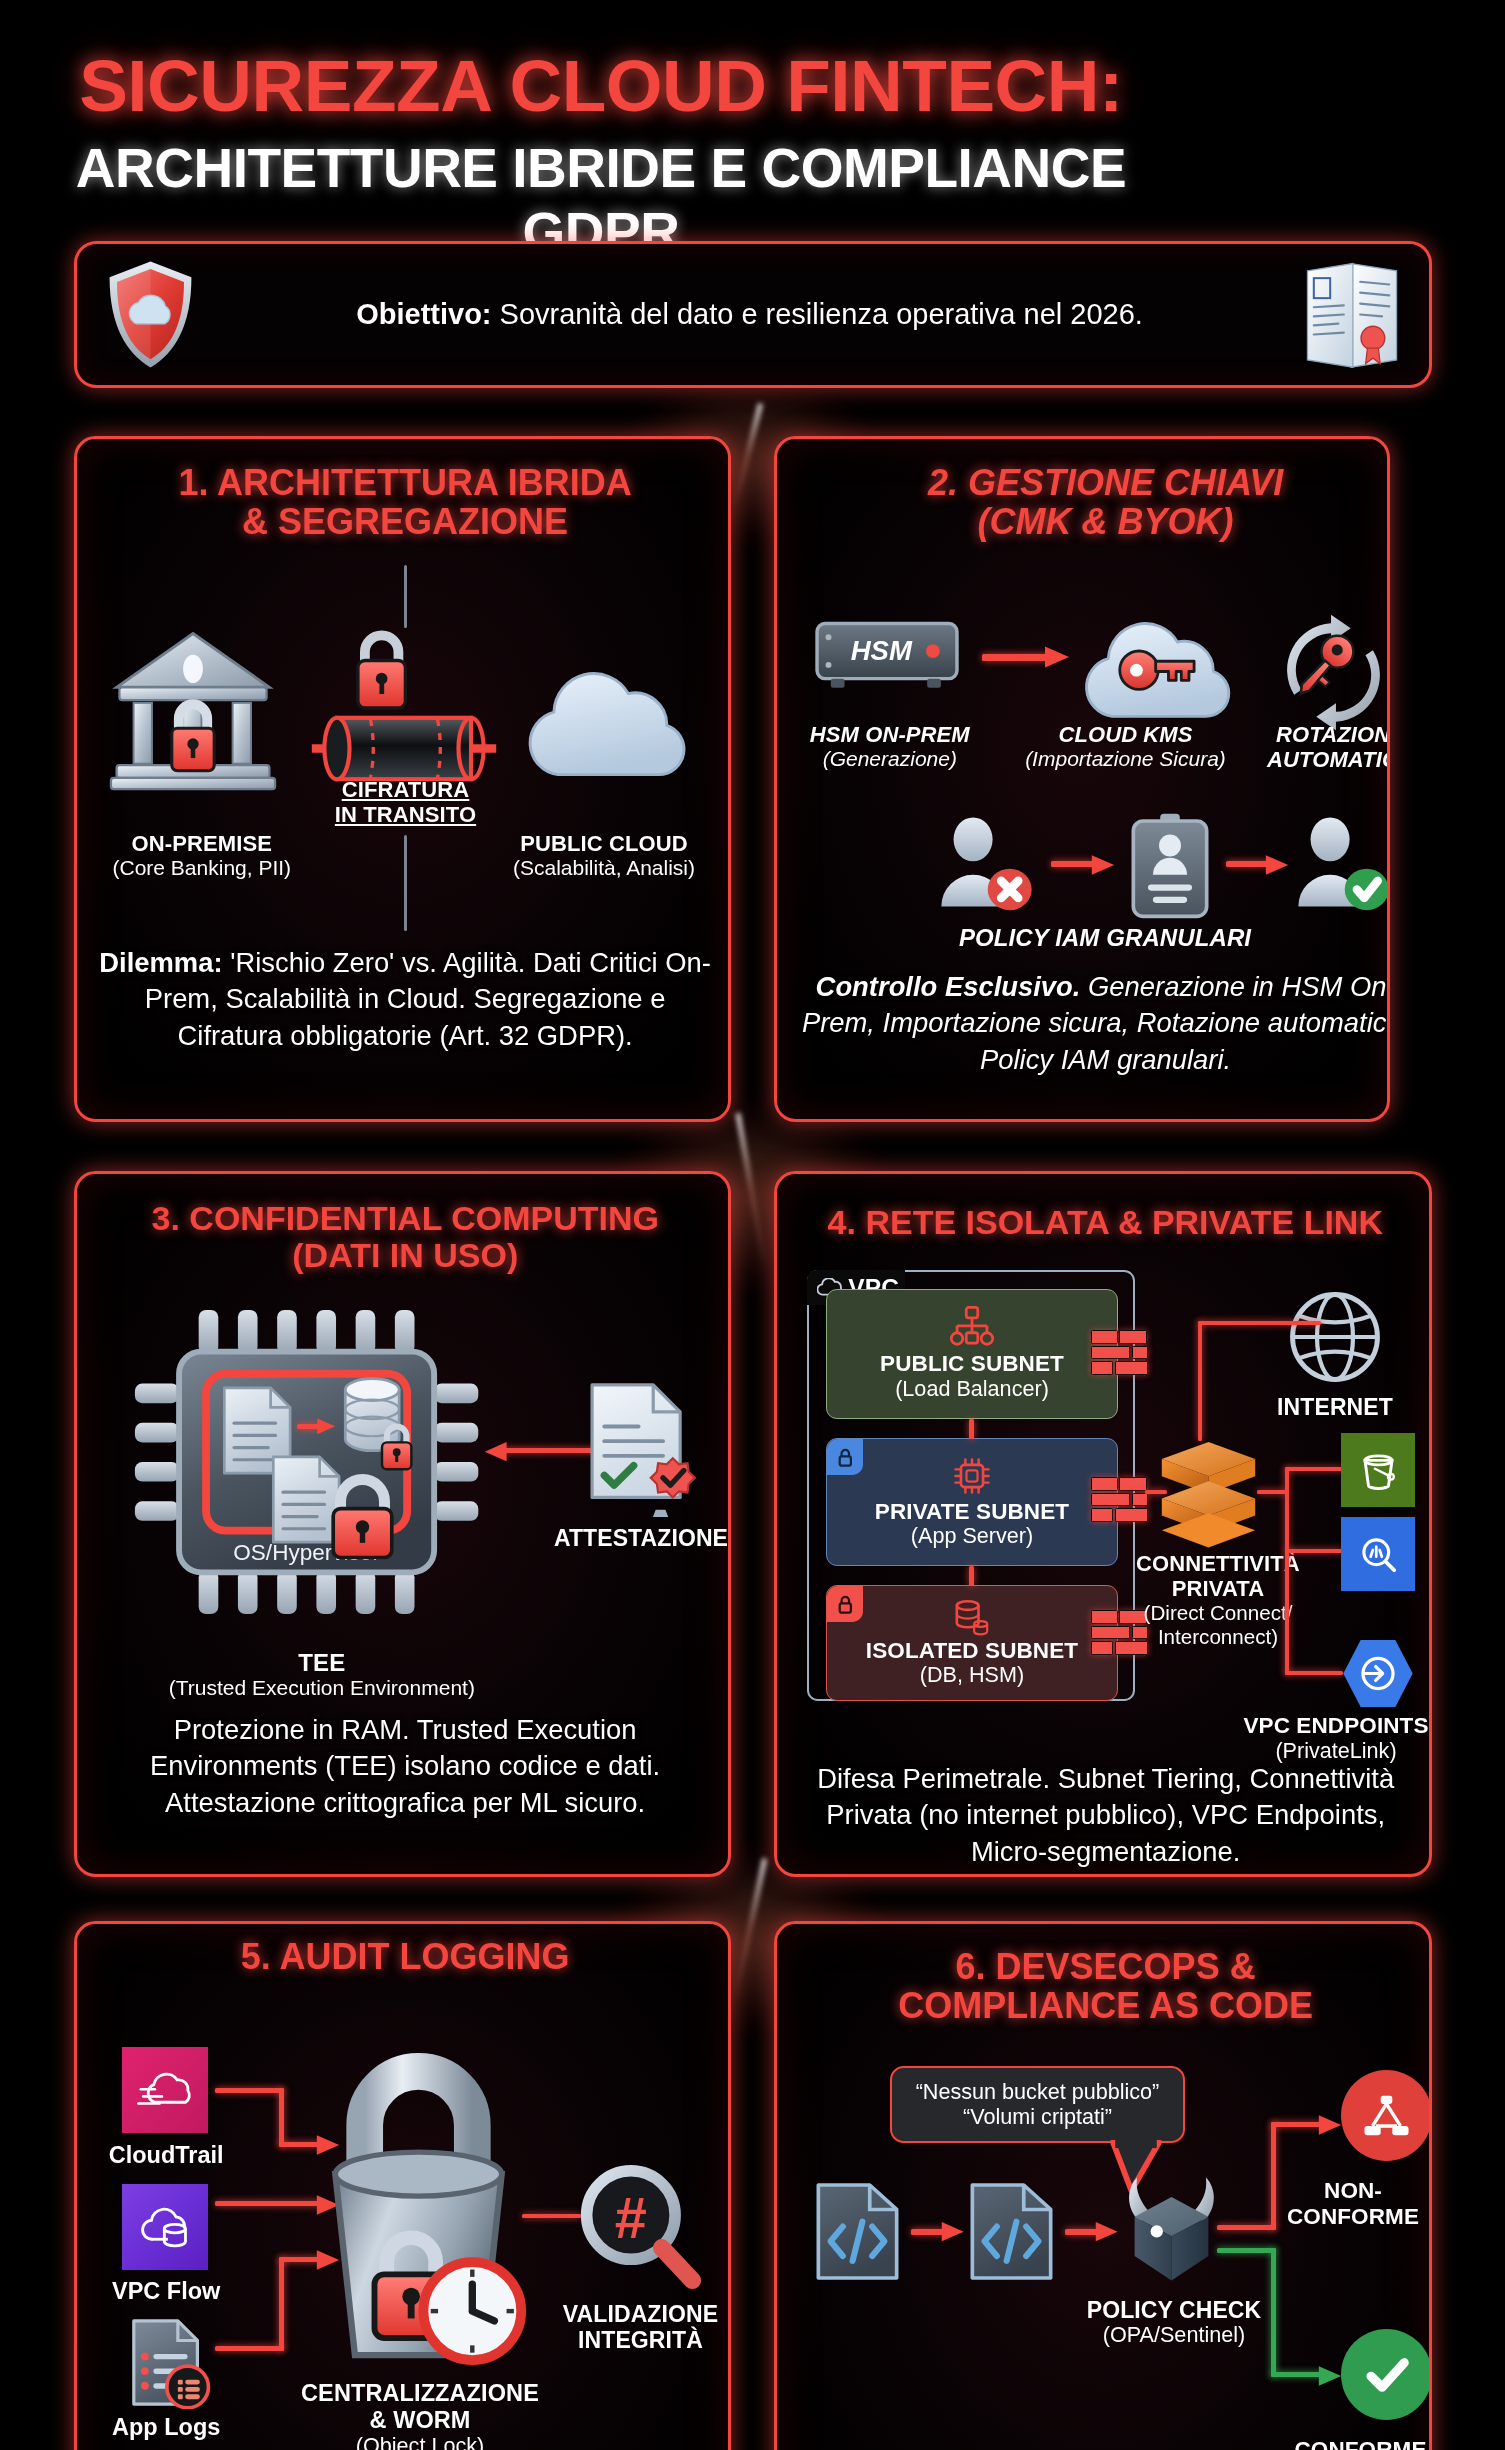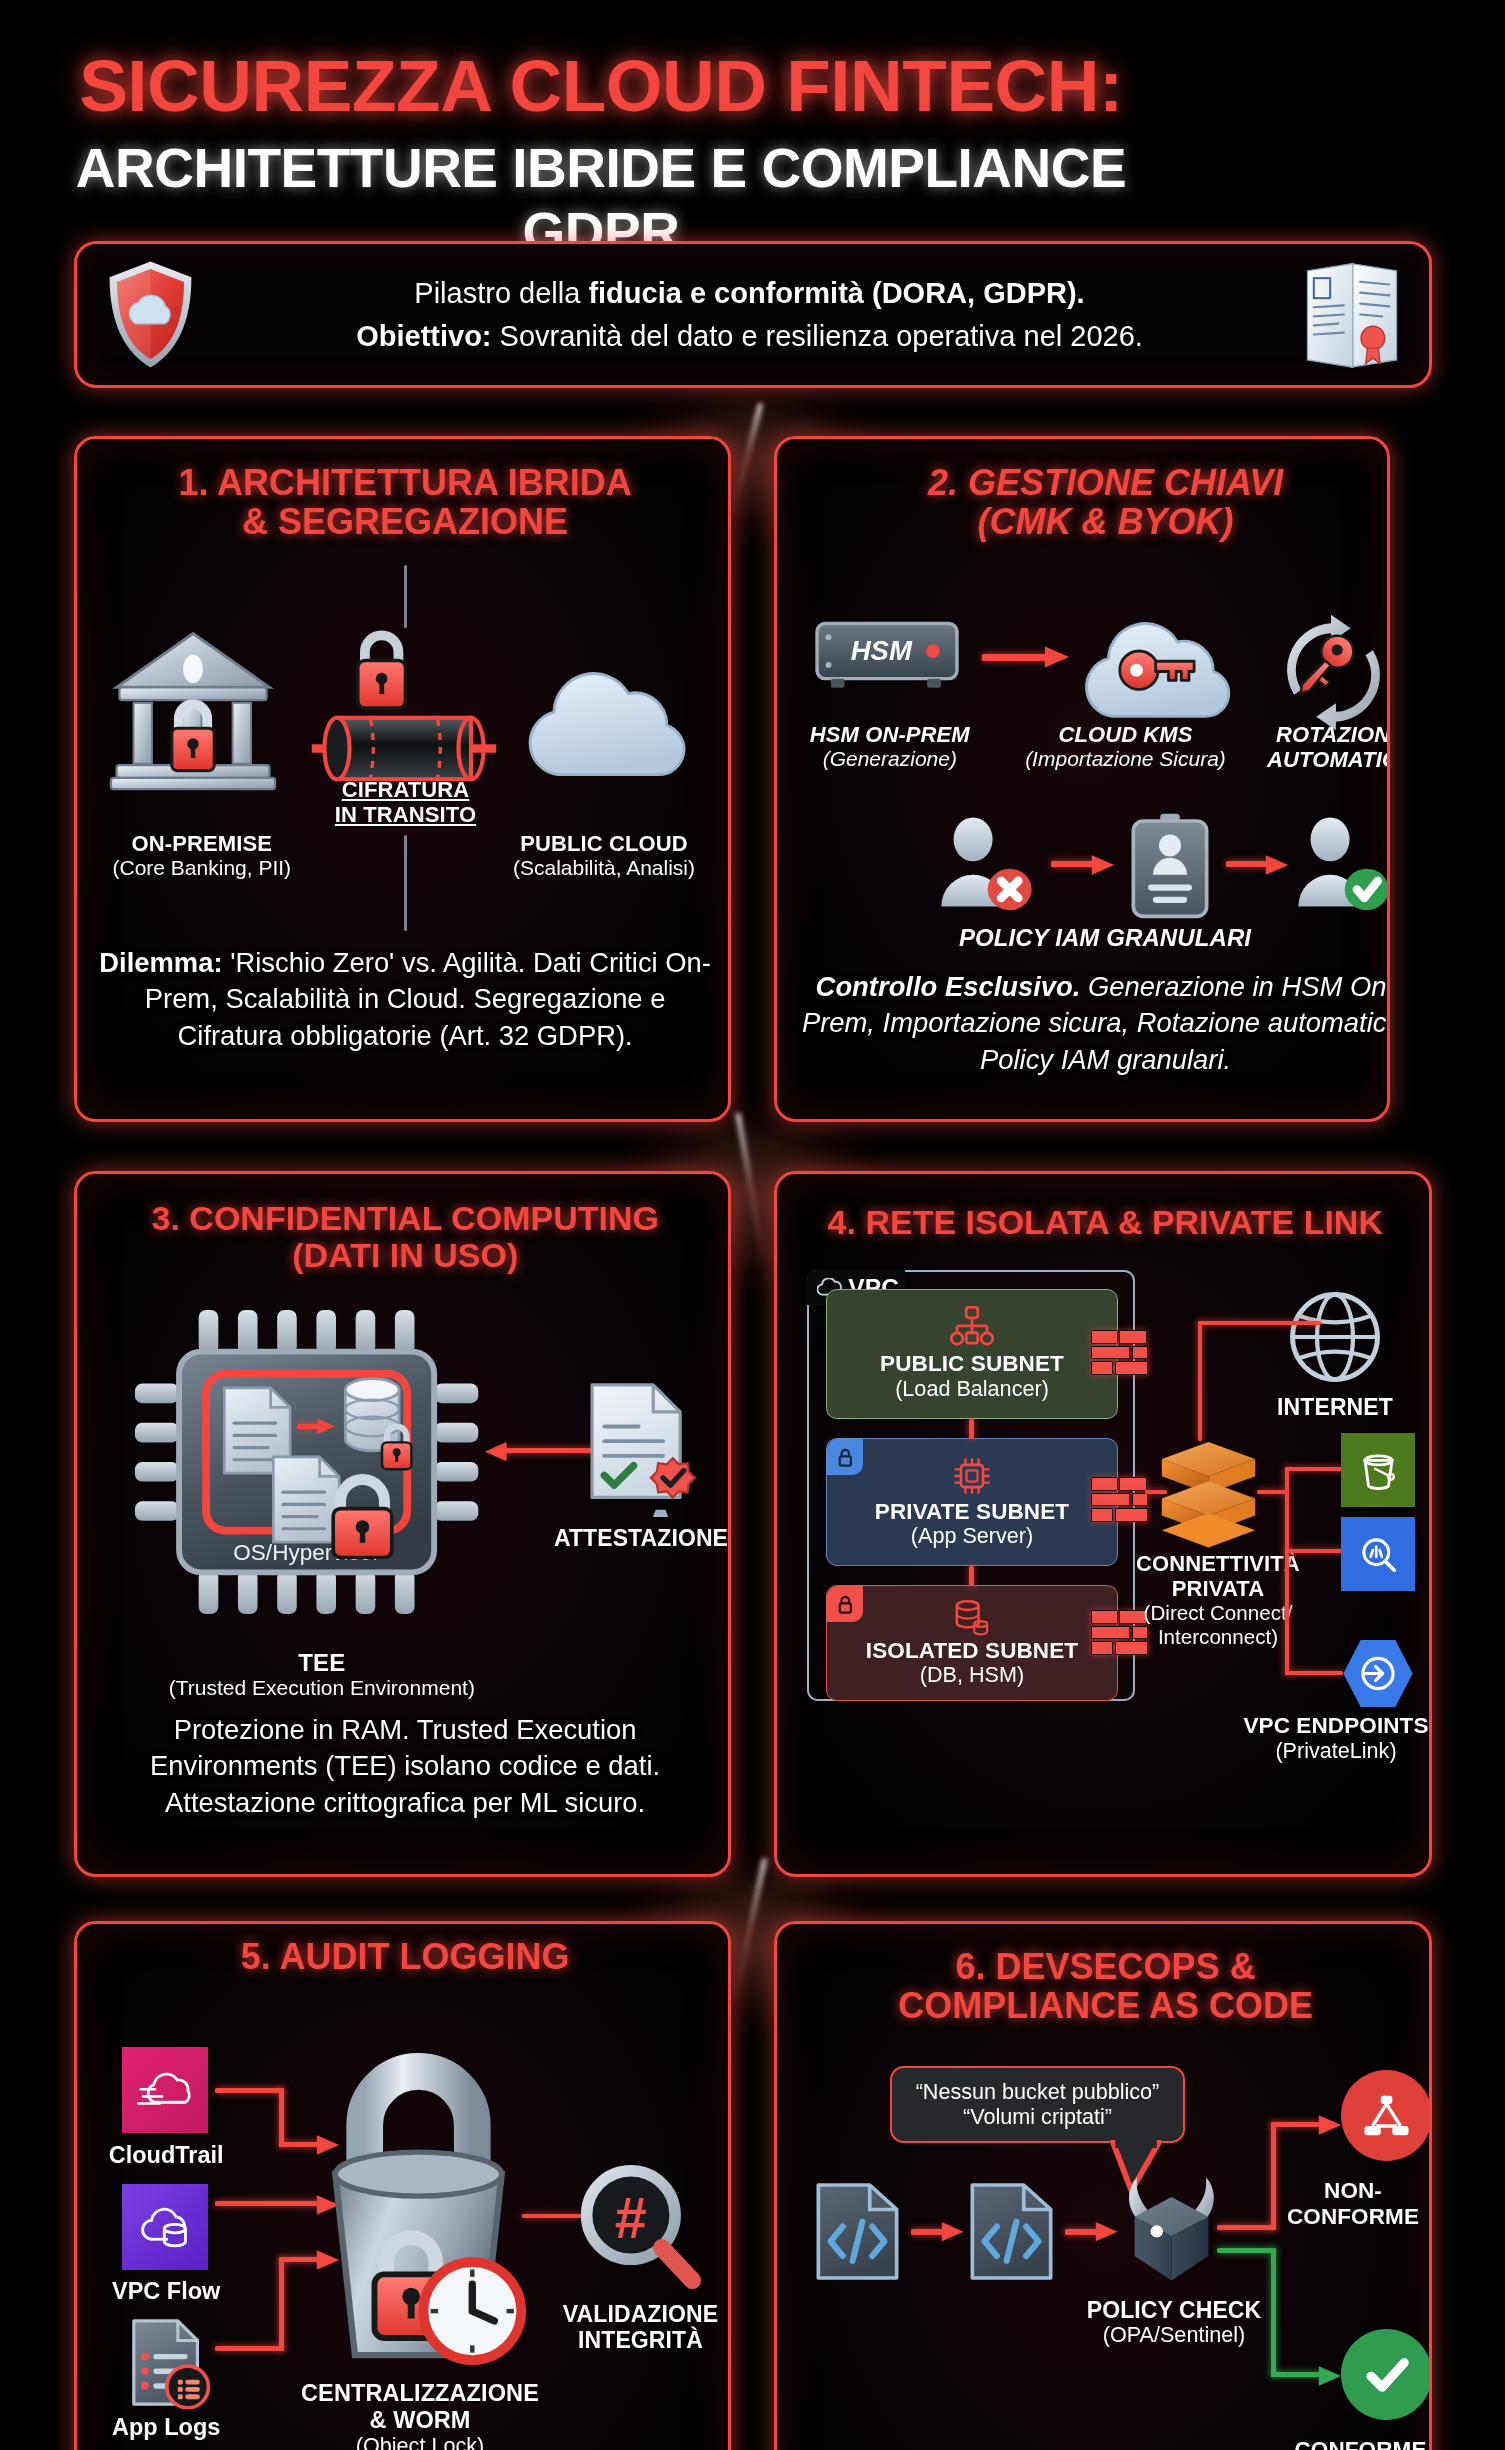--- a/index.html
+++ b/index.html
@@ -128,23 +128,20 @@
           <stop offset="100%" stop-color="#93a0ad"></stop>
       </linearGradient>
     </defs>
     <path d="M50 3 L94 20 C94 72 76 102 50 117 C24 102 6 72 6 20 Z" fill="url(#shEdge)"></path>
     <path d="M50 11 L86 25 C86 70 72 95 50 108 C28 95 14 70 14 25 Z" fill="url(#shGrad)"></path>
     <path d="M50 11 L50 108 C28 95 14 70 14 25 Z" fill="rgba(255,255,255,0.10)"></path>
     <path d="M35 70 a12 12 0 0 1 2-23 a16 16 0 0 1 29 4 a11 11 0 0 1 -1 19 Z" fill="#cfe2f2" stroke="#a9c7e0" stroke-width="1.5"></path>
   </svg>
 
   <div class="intro-text">
-    <div>
-      <span>Pilastro della </span><b>fiducia e conformità (DORA, GDPR).</b>
-    </div>
     <div>
       <b>Obiettivo:</b><span> Sovranità del dato e resilienza operativa nel 2026.</span>
     </div>
   </div>
 
   <svg width="100" height="113" viewBox="0 0 110 124">
     <defs>
       <linearGradient id="pg" x1="0" y1="0" x2="1" y2="1">
         <stop offset="0%" stop-color="#ffffff"></stop>
           <stop offset="100%" stop-color="#c2d2e0"></stop>
@@ -688,20 +685,23 @@
       <circle cx="32" cy="31" r="13" fill="none" stroke="#fff" stroke-width="2.8"></circle>
       <path d="M20 31 h14 M30 25 l6 6 l-6 6" fill="none" stroke="#fff" stroke-width="2.8" stroke-linecap="round" stroke-linejoin="round"></path>
     </svg>
   </div>
 
   <div class="abs" style="left:461px; top:539px; width:196px;">
     <div class="lbl" style="font-size:22.5px;">VPC ENDPOINTS</div>
     <div class="lbl-norm">(PrivateLink)</div>
   </div>
 
+  <div class="card-desc abs" style="left:15.7px; top:587px; width:626px;">
+    <span>Difesa Perimetrale. Subnet Tiering, Connettività Privata (no internet pubblico), VPC Endpoints, Micro-segmentazione.</span>
+  </div>
 </div>
 
 <div class="card" style="left:74px; top:1921px; width:657px; height:686px;">
   <div class="card-title t-big abs" style="left:19.6px; top:13px; width:617px;">
     <div>5. AUDIT LOGGING</div>
   </div>
 
   <div class="abs ctr" style="left:45px; top:123px; width:86px; height:86px; background:linear-gradient(135deg,#E0226E,#C01A60);">
     <svg width="59" height="47" viewBox="0 0 50 40">
       <path d="M16 30 a8 8 0 0 1 -1 -15 a11 11 0 0 1 20 -4 a8 8 0 0 1 9 9 a7 7 0 0 1 -2 10 Z" fill="none" stroke="#fff" stroke-width="2.4"></path>

